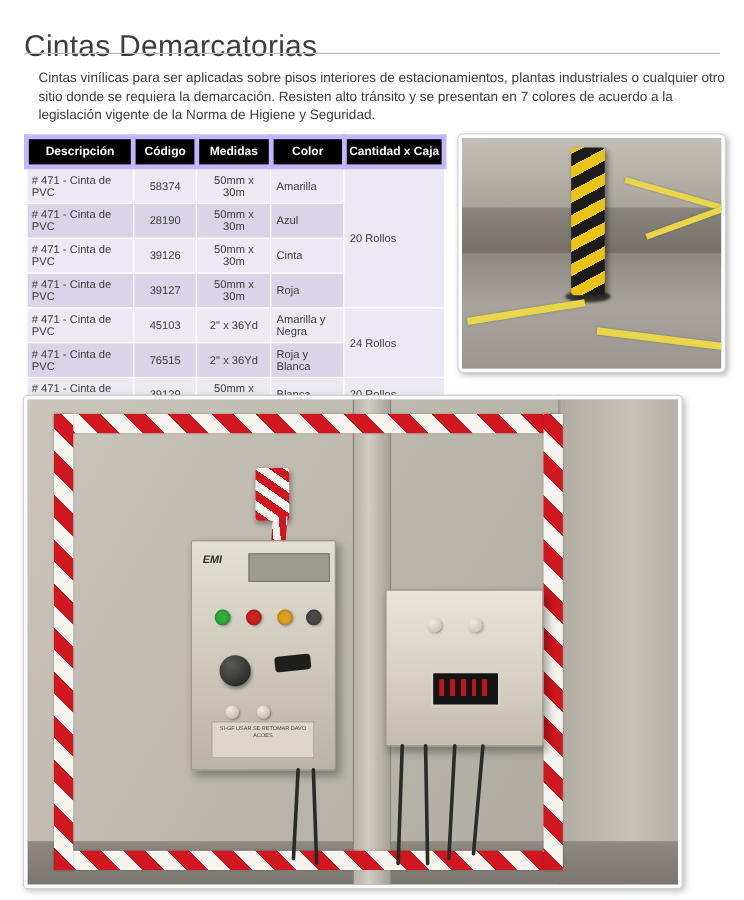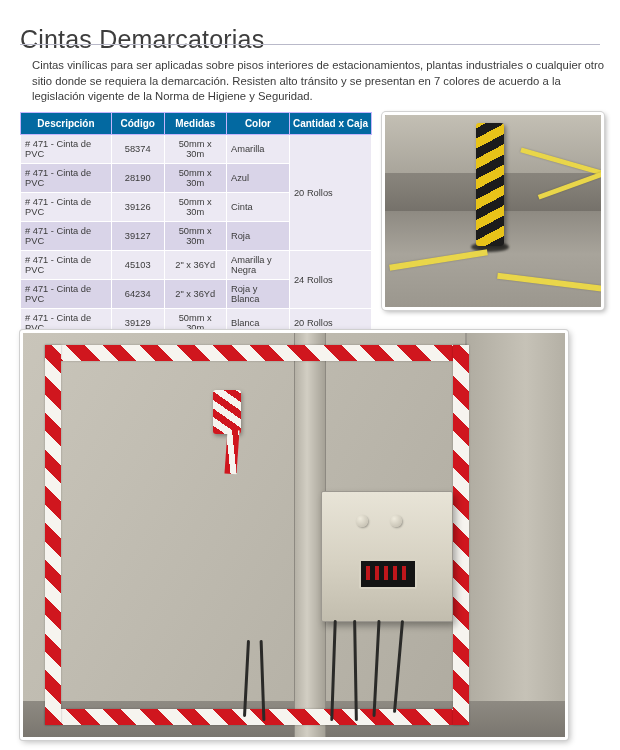--- a/index.html
+++ b/index.html
@@ -56,26 +56,26 @@
     top: 112px;
     width: 352px;
   }
   table.spec {
     border-collapse: collapse;
     width: 352px;
     font-size: 9.3px;
     color: #3b3b3b;
   }
   table.spec th {
-    background: #0369a1;
+    background: #000000;
     color: #ffffff;
     font-size: 10px;
     font-weight: bold;
     padding: 5px 2px;
-    border: 1px solid #c4b5fd;
+    border: 4px solid #c4b5fd;
     text-align: center;
     white-space: nowrap;
   }
   table.spec td {
     border: 1px solid #ffffff;
     padding: 4px 4px;
     height: 13px;
     vertical-align: middle;
   }
   .row-a td { background: #ece9f3; }
@@ -416,21 +416,21 @@
         </tr>
         <tr class="row-a">
           <td class="c-desc"># 471 - Cinta de PVC</td>
           <td class="c-code">45103</td>
           <td class="c-med">2" x 36Yd</td>
           <td class="c-col">Amarilla y Negra</td>
           <td class="c-cant" rowspan="2">24 Rollos</td>
         </tr>
         <tr class="row-b">
           <td class="c-desc"># 471 - Cinta de PVC</td>
-          <td class="c-code">64234</td>
+          <td class="c-code">76515</td>
           <td class="c-med">2" x 36Yd</td>
           <td class="c-col">Roja y Blanca</td>
         </tr>
         <tr class="row-a">
           <td class="c-desc"># 471 - Cinta de PVC</td>
           <td class="c-code">39129</td>
           <td class="c-med">50mm x 30m</td>
           <td class="c-col">Blanca</td>
           <td class="c-cant">20 Rollos</td>
         </tr>
@@ -457,20 +457,35 @@
     <div class="pm-column"></div>
 
     <div class="hz hz-top"></div>
     <div class="hz hz-bottom"></div>
     <div class="hz hz-left"></div>
     <div class="hz hz-right"></div>
 
     <div class="pm-tape-roll"></div>
     <div class="pm-tape-strip"></div>
 
+    <div class="pm-box-left">
+      <div class="pm-brand">EMI</div>
+      <div class="pm-label-small"></div>
+      <div class="pm-lamp lamp-green"></div>
+      <div class="pm-lamp lamp-red"></div>
+      <div class="pm-lamp lamp-amber"></div>
+      <div class="pm-lamp lamp-dark"></div>
+      <div class="pm-switch"></div>
+      <div class="pm-handle"></div>
+      <div class="pm-btn btn-1"></div>
+      <div class="pm-btn btn-2"></div>
+      <div class="pm-plate">SI-GF
+USAR SE RETOMAR
+DAVO ACOES</div>
+    </div>
 
     <div class="pm-box-right">
       <div class="pm-knob knob-1"></div>
       <div class="pm-knob knob-2"></div>
       <div class="pm-display">
         <div class="pm-display-dot"></div>
       </div>
     </div>
 
     <div class="pm-conduit cd-1"></div>

